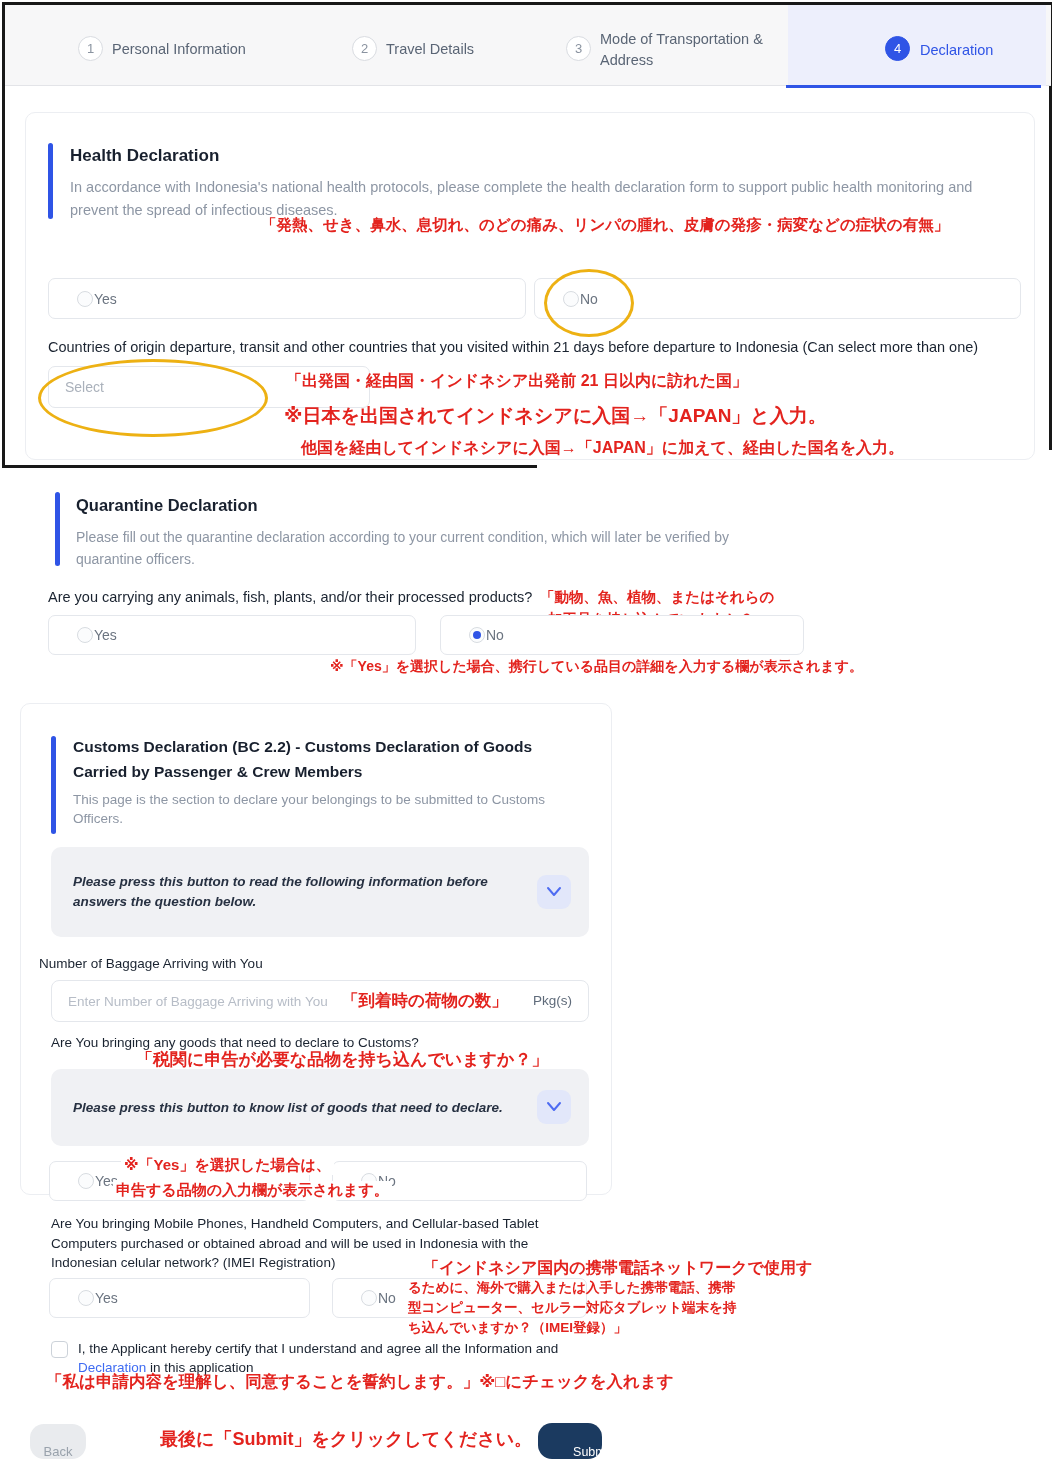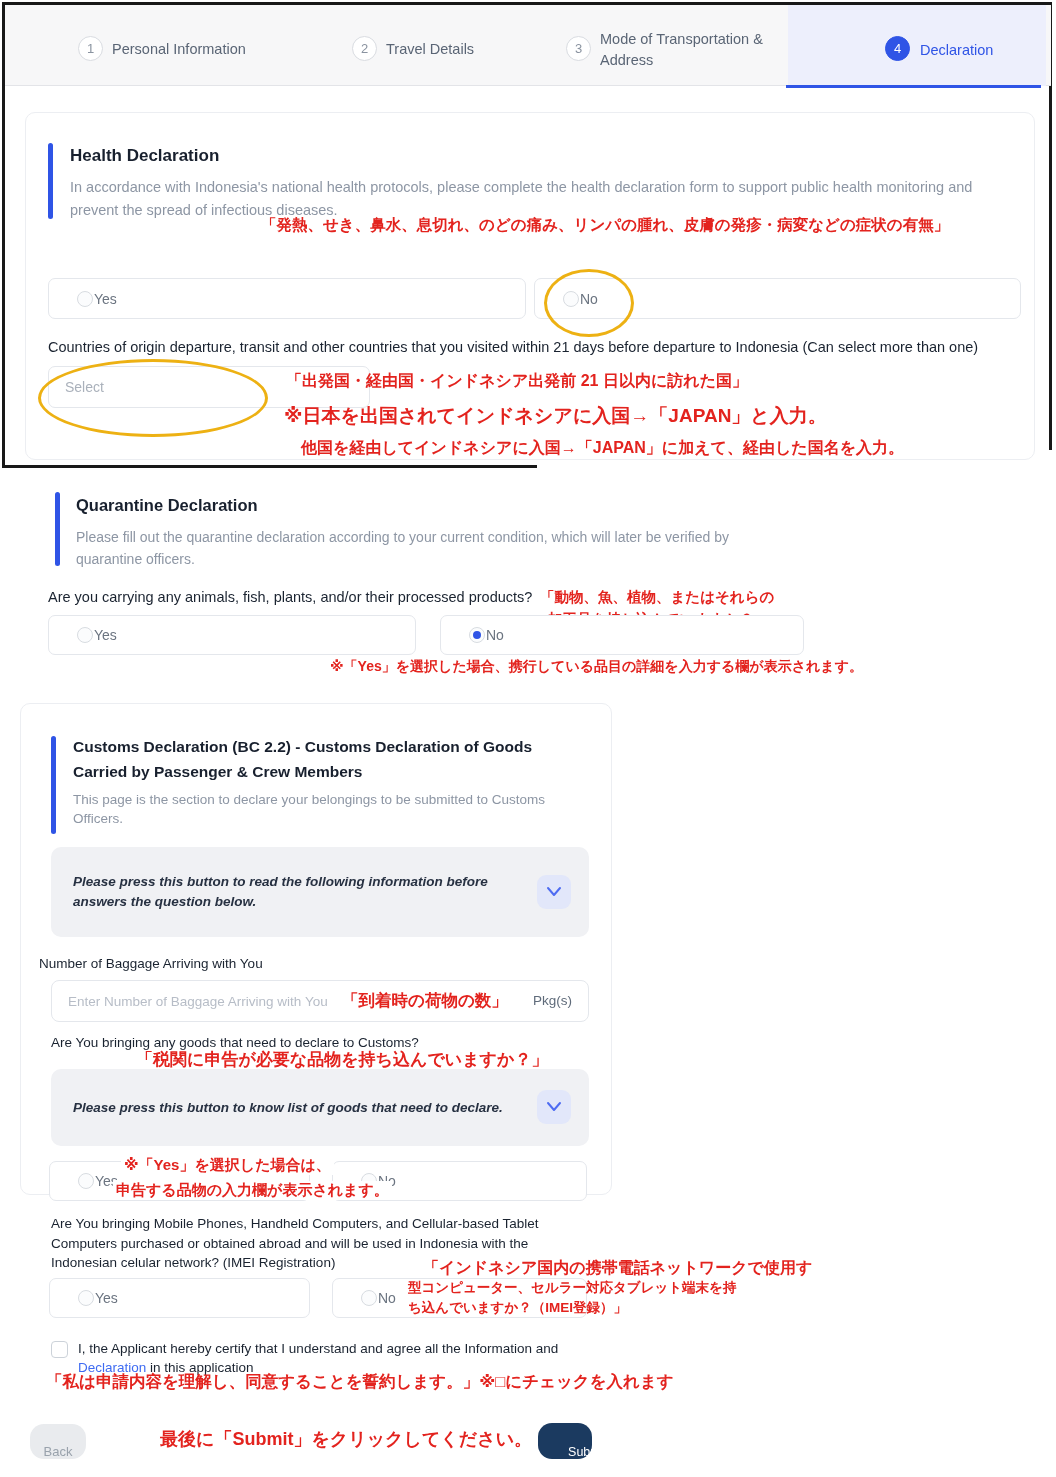--- a/index.html
+++ b/index.html
@@ -186,25 +186,26 @@
   <div class="checkbox" style="left:30px;top:637px;"></div>
   <div style="position:absolute;left:57px;top:635px;width:505px;font-size:13.5px;line-height:19px;color:#1a2330;">
     <span>I, the Applicant hereby certify that I understand and agree all the Information and</span><br>
     <span class="link">Declaration</span>
     <span>in this application</span>
   </div>
 </div>
 
 <div style="position:absolute;left:408px;top:1258px;z-index:4;">
   <div class="jp" style="position:static;font-size:16px;line-height:20px;margin-left:15px;">「インドネシア国内の携帯電話ネットワークで使用す</div>
+  <div class="jp" style="position:static;font-size:13.5px;line-height:20px;">るために、海外で購入または入手した携帯電話、携帯</div>
   <div class="jp" style="position:static;font-size:13.5px;line-height:20px;">型コンピューター、セルラー対応タブレット端末を持</div>
   <div class="jp" style="position:static;font-size:13.5px;line-height:20px;">ち込んでいますか？（IMEI登録）」</div>
 </div>
 
 <div class="jp" style="left:46px;top:1371px;font-size:16.5px;z-index:4;">「私は申請内容を理解し、同意することを誓約します。」※□にチェックを入れます</div>
 
 <div class="btn btn-back" style="left:30px;top:1424px;width:56px;height:35px;">
   <span>Back</span>
 </div>
 <div class="jp" style="left:160px;top:1427px;font-size:18px;">最後に「Submit」をクリックしてください。</div>
-<div class="btn btn-submit" style="left:538px;top:1423px;width:54px;height:36px;padding-left:45px;">
+<div class="btn btn-submit" style="left:538px;top:1423px;width:64px;height:36px;padding-left:45px;">
   <span>Submit</span>
 </div>
 
 </body></html>

